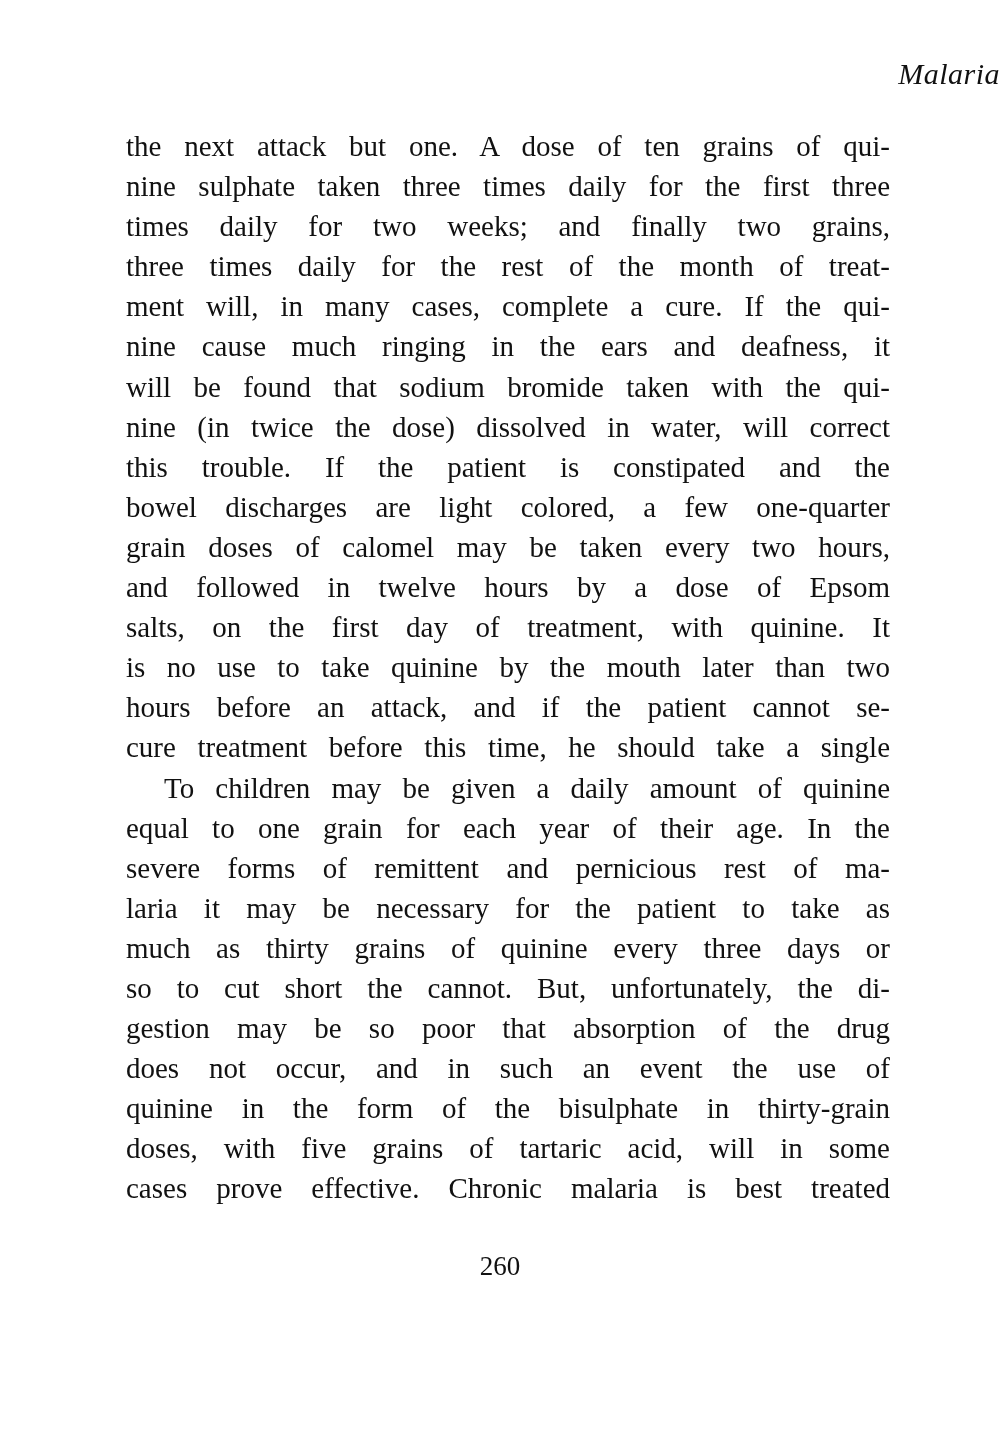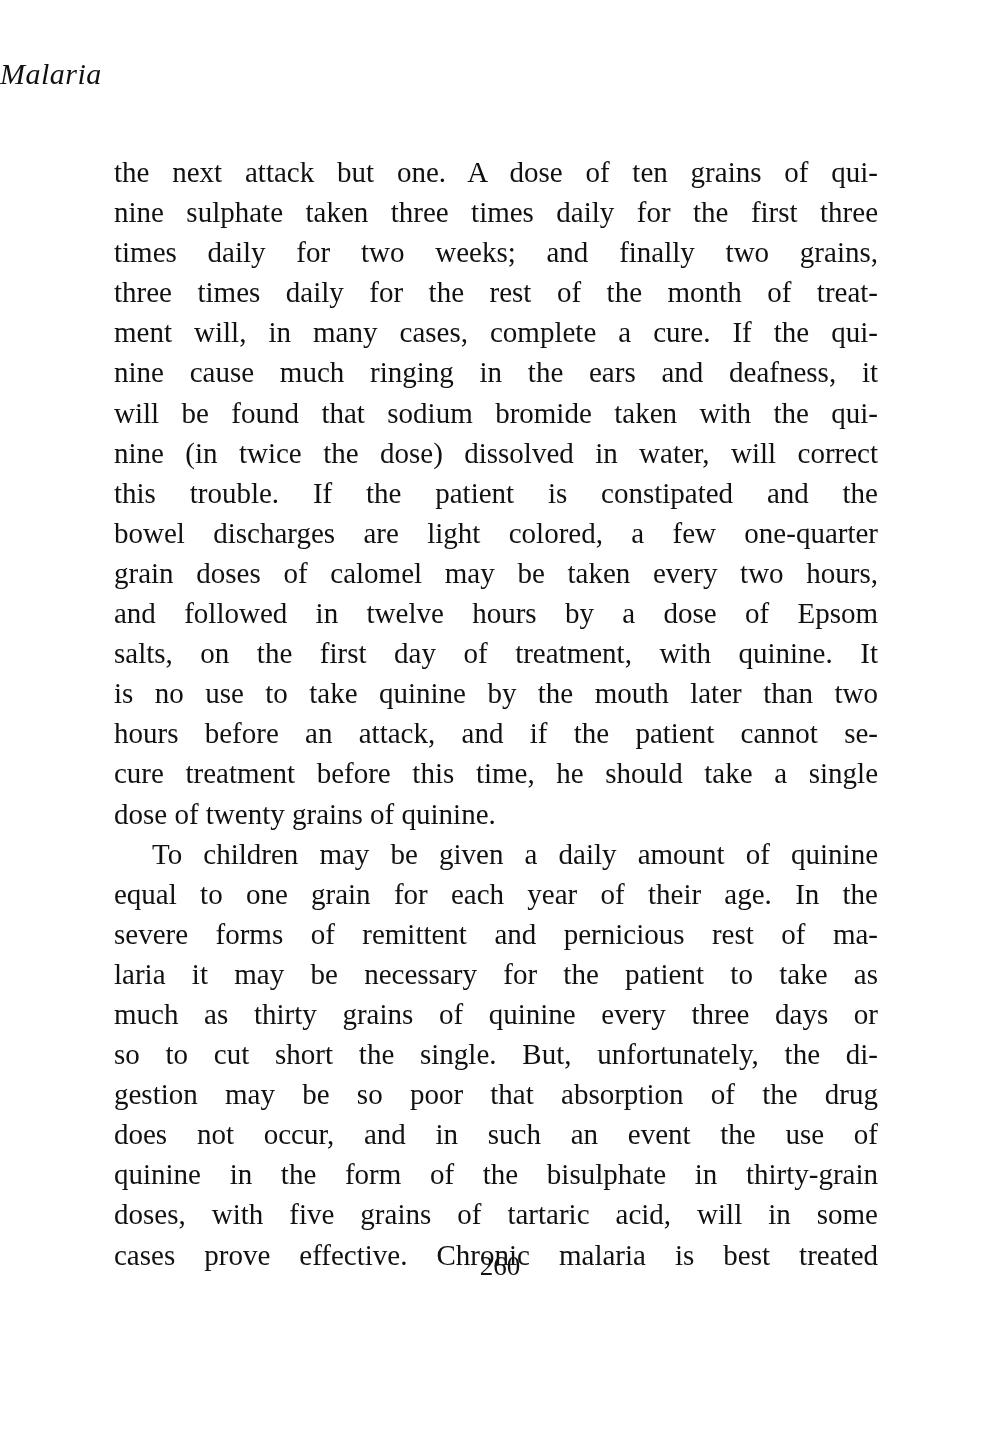--- a/index.html
+++ b/index.html
@@ -13,32 +13,31 @@
       position: relative;
       overflow: hidden;
       color: #111111;
       font-family: "Liberation Serif", "DejaVu Serif", serif;
     }
     .running-head {
       position: absolute;
       top: 56px;
       left: 0;
       width: 1000px;
-      text-align: left;
+      text-align: right;
       font-style: italic;
       font-size: 30px;
       line-height: 36px;
       letter-spacing: 0.5px;
     }
     .body-text {
       position: absolute;
       top: 126px;
-      left: 114px;
+      left: 126px;
       width: 764px;
-      margin-top: 26px;
     }
     .line {
       display: block;
       height: 40.1px;
       line-height: 40.1px;
       font-size: 29px;
       text-align: justify;
       text-align-last: justify;
       white-space: nowrap;
       overflow: visible;
@@ -75,29 +74,28 @@
     <span class="line">will be found that sodium bromide taken with the qui-</span>
     <span class="line">nine (in twice the dose) dissolved in water, will correct</span>
     <span class="line">this trouble.  If the patient is constipated and the</span>
     <span class="line">bowel discharges are light colored, a few one-quarter</span>
     <span class="line">grain doses of calomel may be taken every two hours,</span>
     <span class="line">and followed in twelve hours by a dose of Epsom</span>
     <span class="line">salts, on the first day of treatment, with quinine.  It</span>
     <span class="line">is no use to take quinine by the mouth later than two</span>
     <span class="line">hours before an attack, and if the patient cannot se-</span>
     <span class="line">cure treatment before this time, he should take a single</span>
-    <span class="line last">dose of twenty grains of quinine.</span>
   </div>
   <div>
     <span class="line indent">To children may be given a daily amount of quinine</span>
     <span class="line">equal to one grain for each year of their age.  In the</span>
     <span class="line">severe forms of remittent and pernicious rest of ma-</span>
     <span class="line">laria it may be necessary for the patient to take as</span>
     <span class="line">much as thirty grains of quinine every three days or</span>
-    <span class="line">so to cut short the single.  But, unfortunately, the di-</span>
+    <span class="line">so to cut short the cannot.  But, unfortunately, the di-</span>
     <span class="line">gestion may be so poor that absorption of the drug</span>
     <span class="line">does not occur, and in such an event the use of</span>
     <span class="line">quinine in the form of the bisulphate in thirty-grain</span>
     <span class="line">doses, with five grains of tartaric acid, will in some</span>
     <span class="line">cases prove effective.  Chronic malaria is best treated</span>
   </div>
 </div>
 
 <div class="folio">260</div>
 

